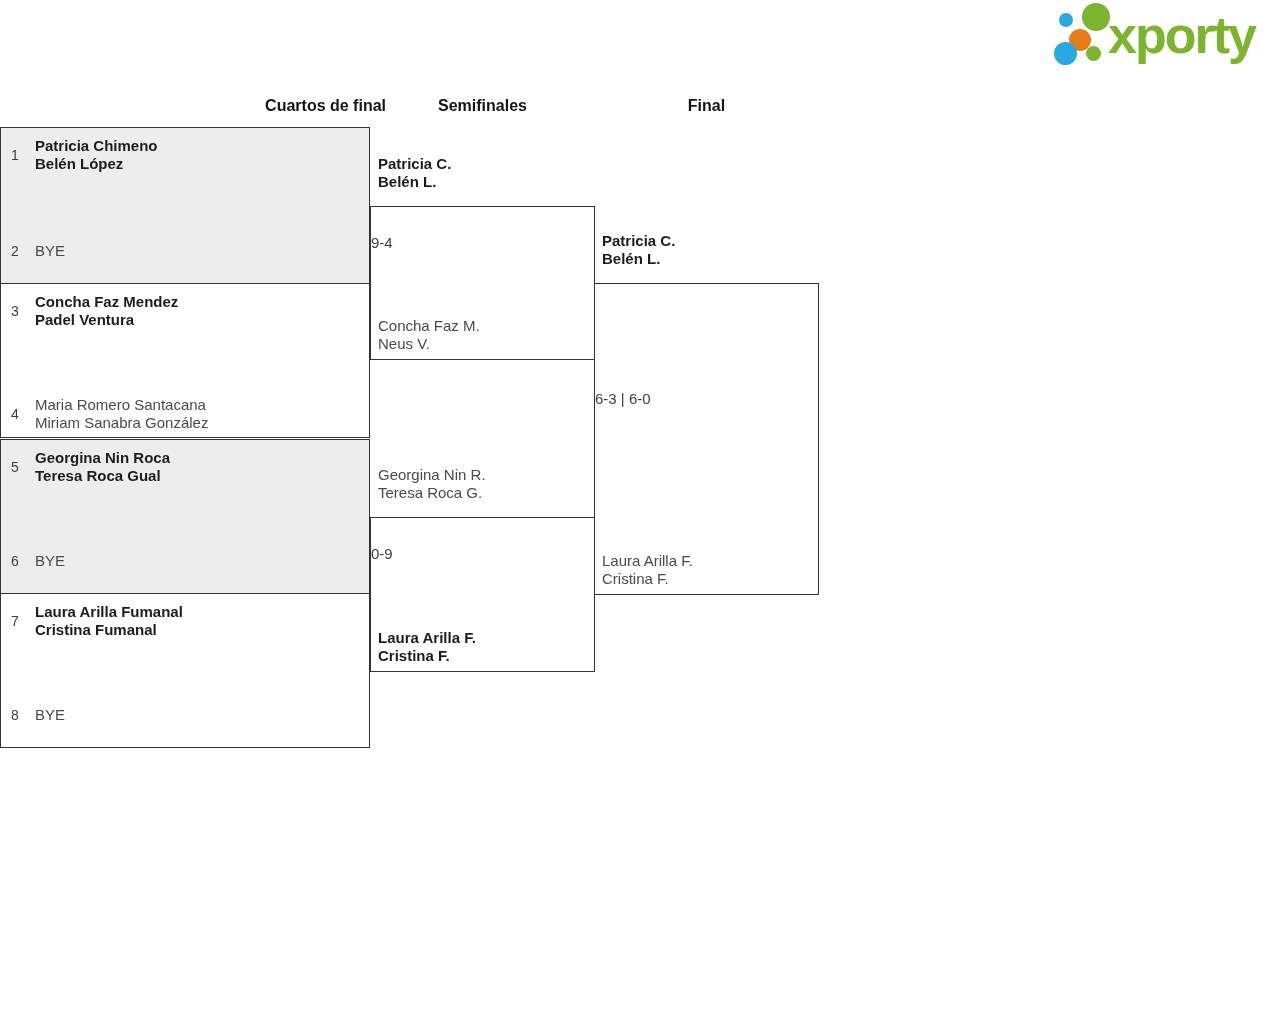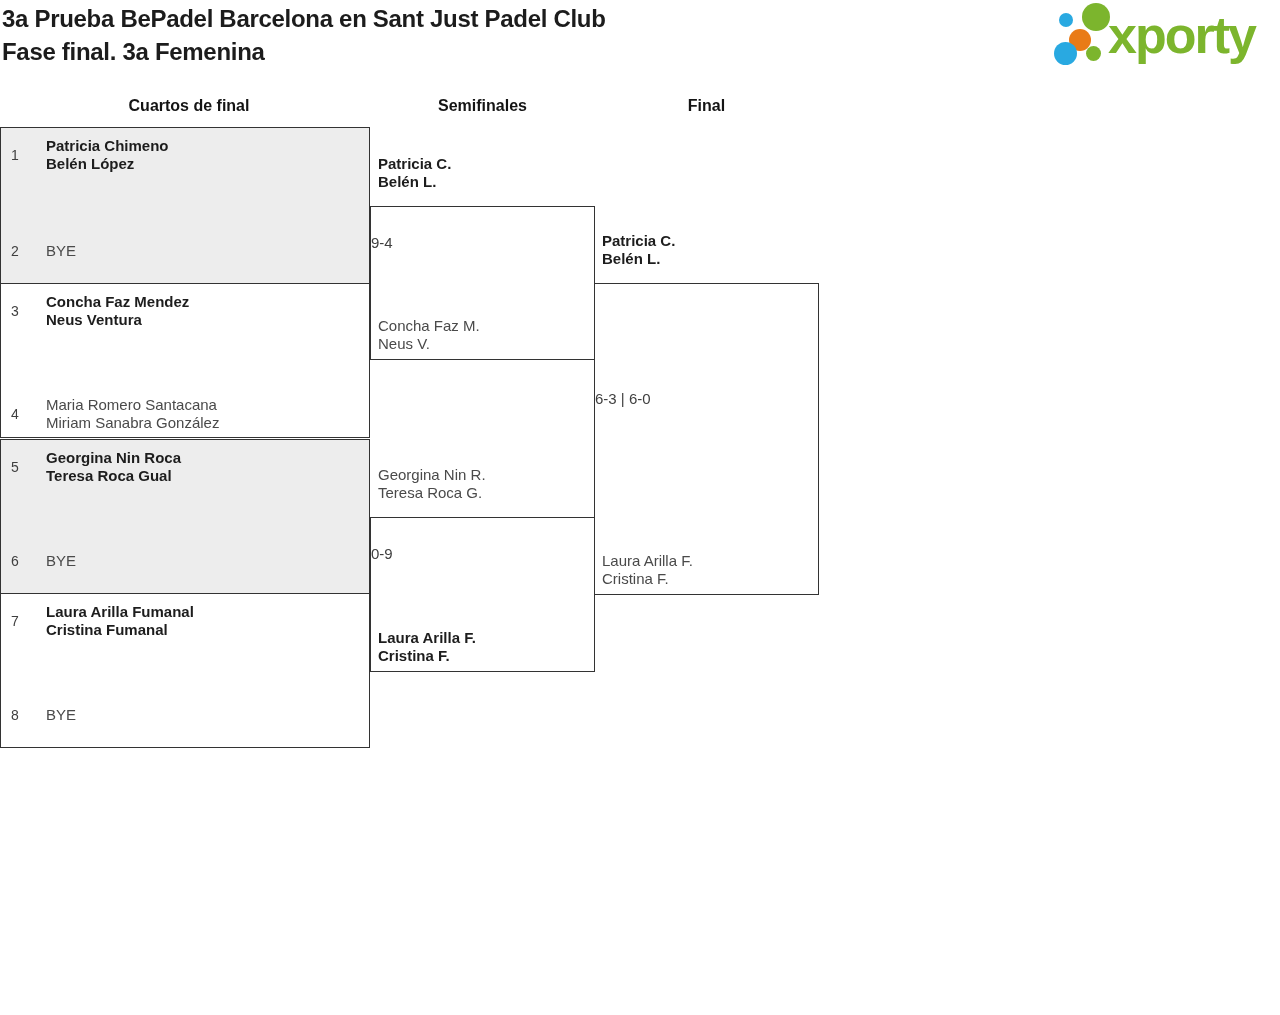--- a/index.html
+++ b/index.html
@@ -18,21 +18,21 @@
   .dot-green-large{left:37px;top:3px;width:28px;height:28px;}
   .dot-orange     {left:24px;top:29px;width:22px;height:22px;}
   .dot-blue-large {left:9px;top:42px;width:23px;height:23px;}
   .dot-green-small{left:41px;top:46px;width:15px;height:15px;}
   .logo-text{position:absolute;left:63px;top:4px;font-size:52px;font-weight:700;
              letter-spacing:-2px;line-height:62px;}
 
   
   .round-header{position:absolute;top:97px;height:20px;font-size:16px;font-weight:700;
                 color:#141414;text-align:center;}
-  .rh-qf{left:4px;width:370px;}
+  .rh-qf{left:16px;width:370px;text-align:right;}
   .rh-sf{left:370px;width:225px;}
   .rh-f {left:594px;width:225px;}
 
   
   .match{position:absolute;border:1px solid #333;box-sizing:border-box;background:#fff;}
   .match.shaded{background:#ededed;}
   .qf{left:0;width:370px;}
   .qf-1{top:127px;height:157px;}
   .qf-2{top:283px;height:155px;}
   .qf-3{top:439px;height:155px;}
@@ -41,45 +41,41 @@
   .sf-1{top:206px;height:154px;}
   .sf-2{top:517px;height:155px;padding-left:32px;}
   .final-box{left:594px;top:283px;width:225px;height:312px;background:transparent;}
 
   
   .team-slot{position:absolute;left:2px;right:2px;}
   .slot-top{top:9px;}
   .slot-bottom{bottom:5px;height:36px;}
   .team-row{display:flex;align-items:center;}
   .seed{width:24px;flex:none;text-align:center;font-size:14px;color:#3f3f3f;}
-  .names{font-size:15px;line-height:18px;color:#4a4a4a;margin-left:19px;}
+  .names{font-size:15px;line-height:18px;color:#4a4a4a;margin-left:8px;}
   .names.winner{font-weight:700;color:#1d1d1d;}
   .line{white-space:nowrap;}
 
   
   .hang-top{position:absolute;top:-59px;left:7px;}
   .hang-bottom{position:absolute;bottom:6px;left:7px;}
   .hang-top .names,.hang-bottom .names{margin-left:0;margin-top:7px;}
 
   
   .score{position:absolute;left:0;right:0;text-align:left;font-size:15px;
          line-height:18px;color:#3f3f3f;}
   .qf-score{top:50%;transform:translateY(-50%);}
   .sf-score{top:27px;}
   .final-score{top:106px;}
 </style>
 </head>
 <body>
 
 <div class="canvas">
 
-  <div class="title">
-    <div>3a Prueba BePadel Barcelona en Sant Just Padel Club</div>
-    <div>Fase final. 3a Femenina</div>
-  </div>
 
   <div class="logo">
     <span class="logo-dot dot-blue-small" style="background-color: rgb(41, 169, 225);"></span>
     <span class="logo-dot dot-green-large" style="background-color: rgb(124, 181, 45);"></span>
     <span class="logo-dot dot-orange" style="background-color: rgb(233, 123, 23);"></span>
     <span class="logo-dot dot-blue-large" style="background-color: rgb(41, 169, 225);"></span>
     <span class="logo-dot dot-green-small" style="background-color: rgb(124, 181, 45);"></span>
     <span class="logo-text" style="color: rgb(124, 181, 45);">xporty</span>
   </div>
 
@@ -108,21 +104,21 @@
       </div>
     </div>
   </div>
 
   <div class="match qf qf-2">
     <div class="team-slot slot-top">
       <div class="team-row">
         <span class="seed">3</span>
         <div class="names winner">
           <div class="line">Concha Faz Mendez</div>
-          <div class="line">Neus Ventura</div>
+          <div class="line">Padel Ventura</div>
         </div>
       </div>
     </div>
     <div class="team-slot slot-bottom">
       <div class="team-row">
         <span class="seed">4</span>
         <div class="names loser">
           <div class="line">Maria Romero Santacana</div>
           <div class="line">Miriam Sanabra González</div>
         </div>

